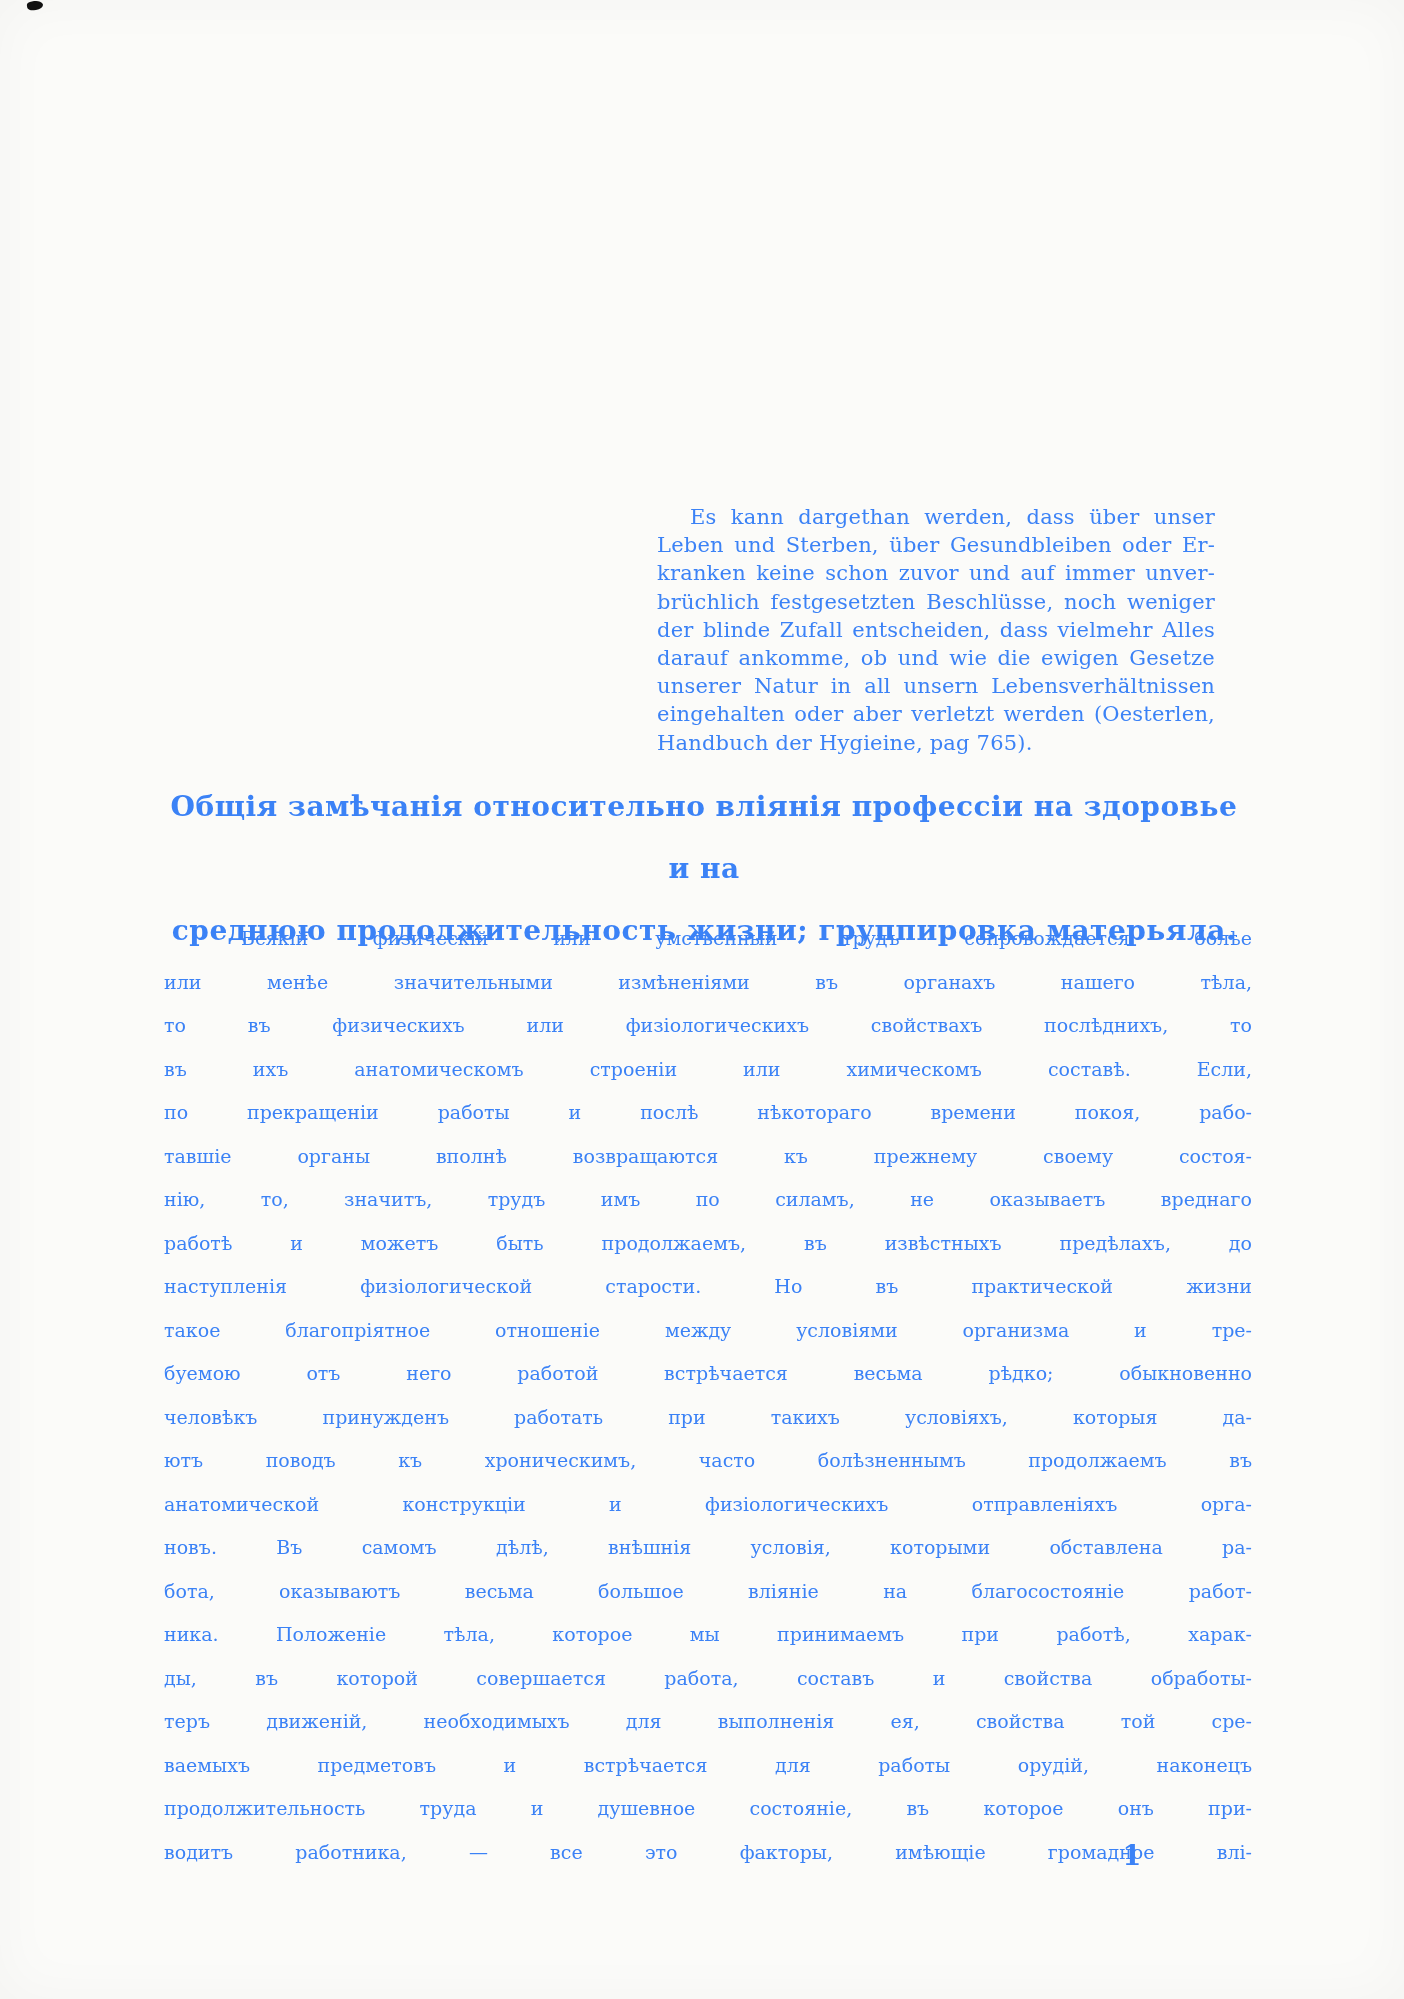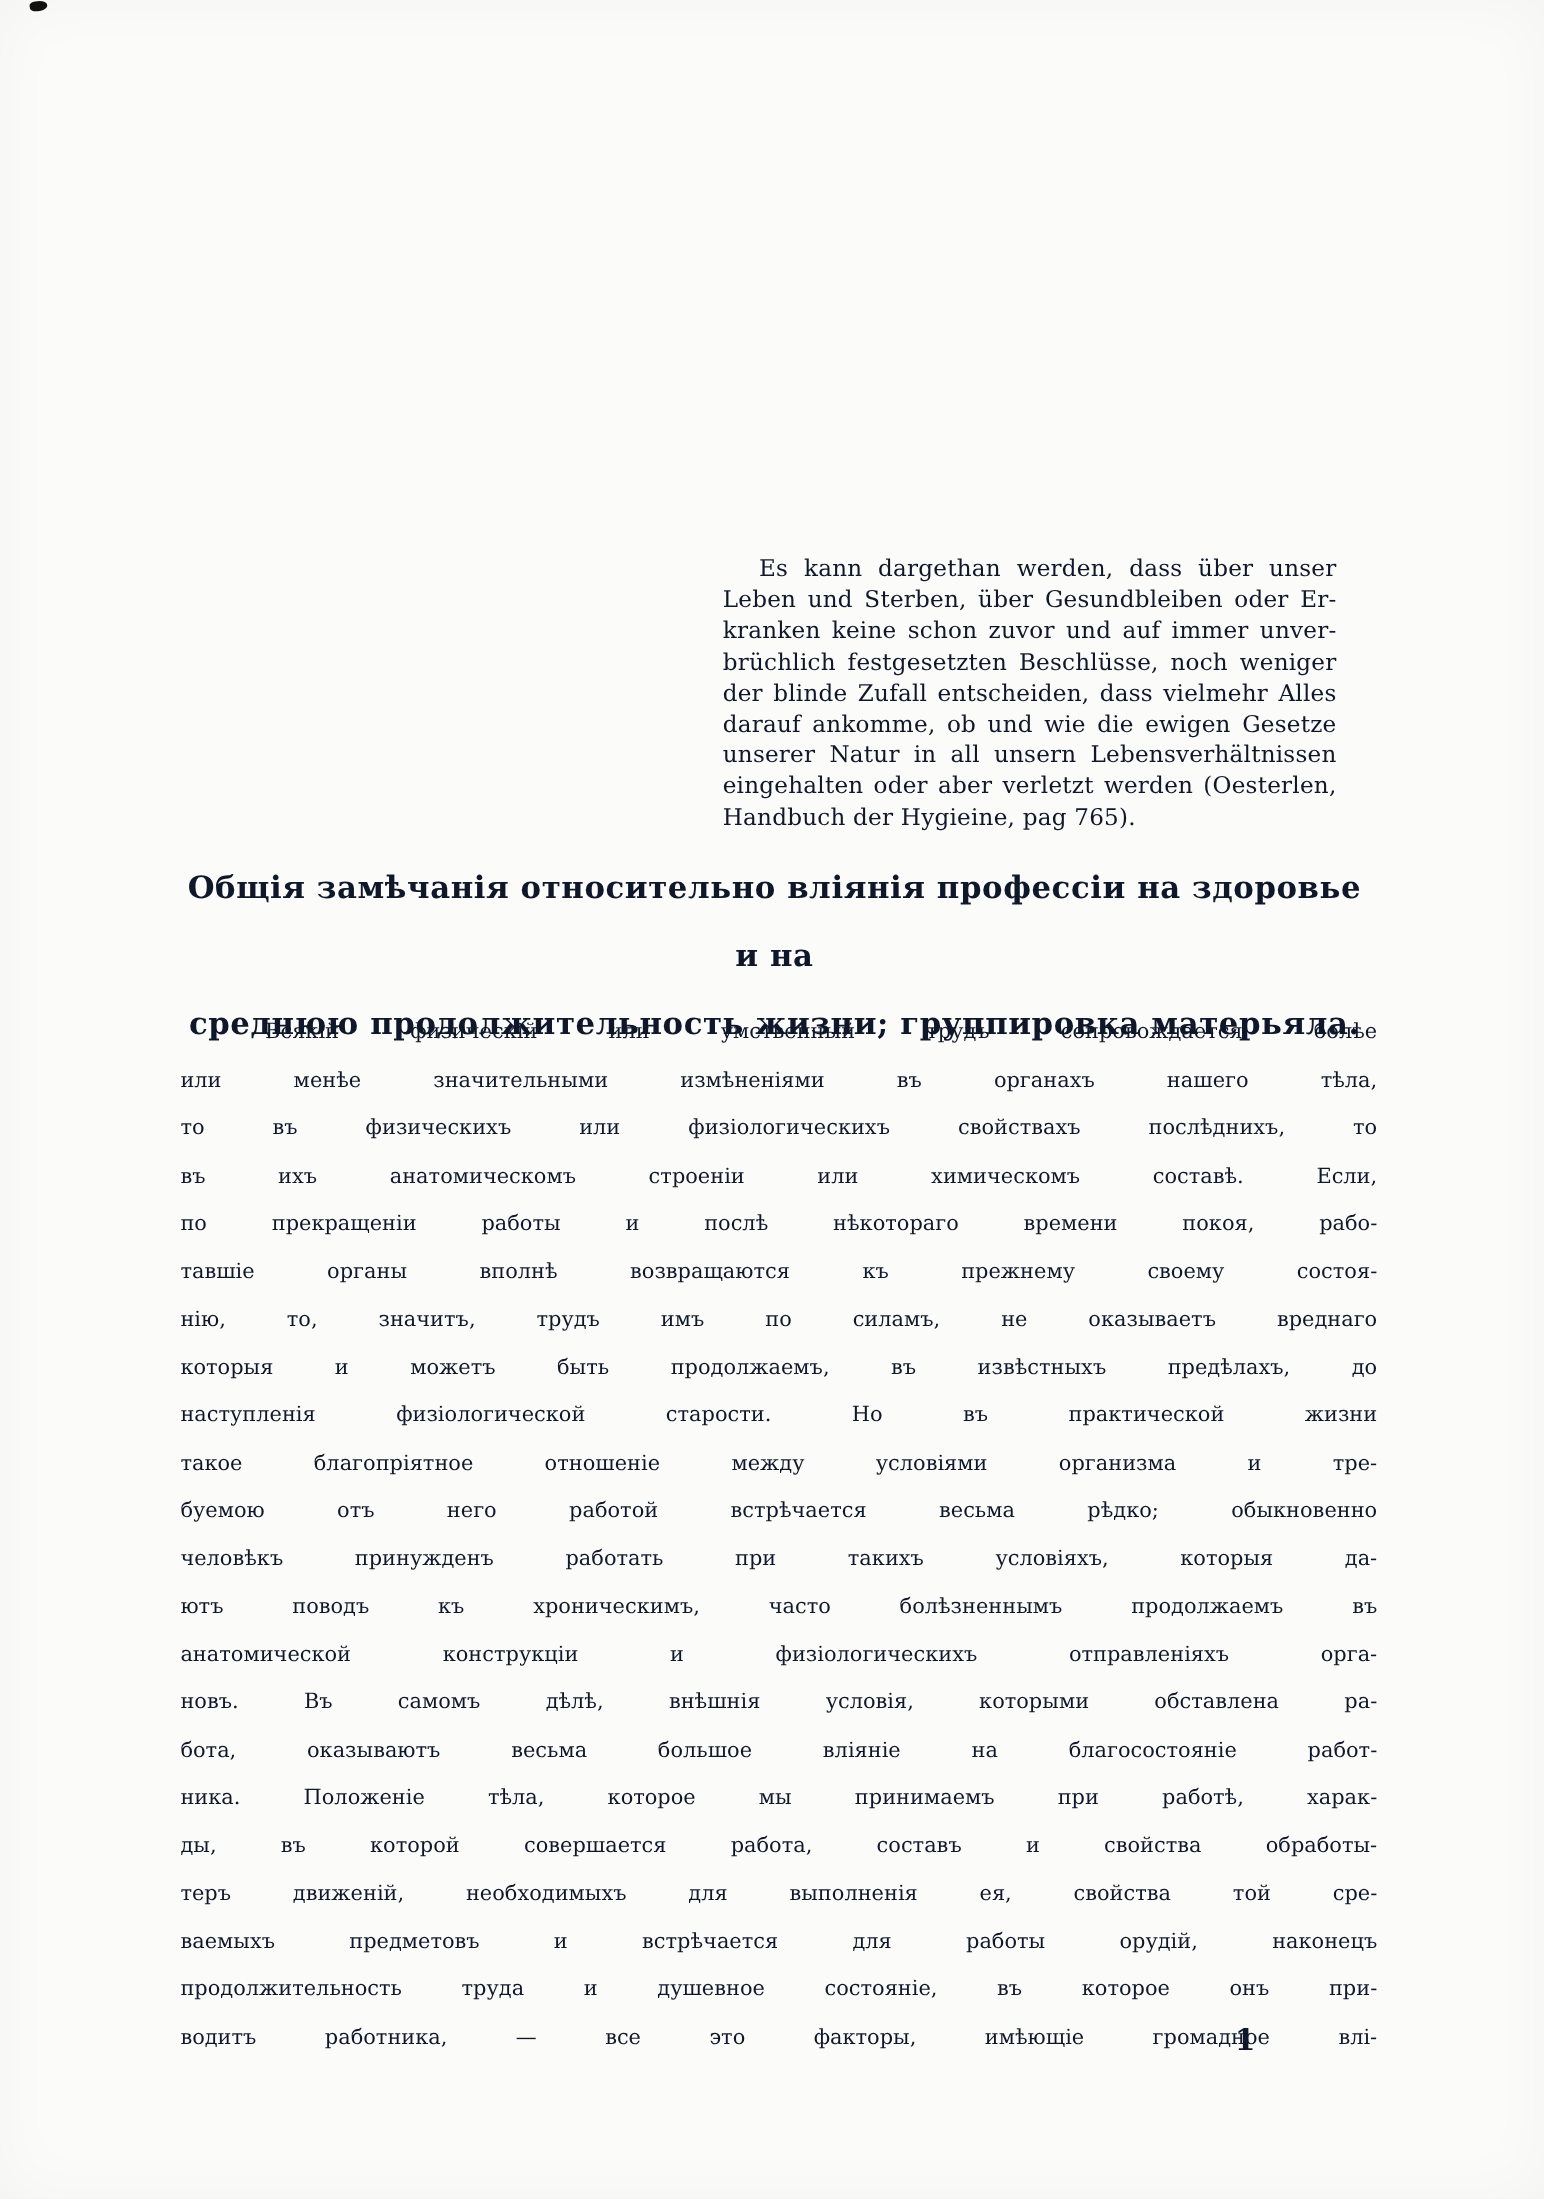--- a/index.html
+++ b/index.html
@@ -6,21 +6,21 @@
     margin: 0;
     padding: 0;
     background: #e8e8e6;
   }
   .page {
     position: relative;
     width: 1404px;
     height: 1999px;
     margin: 0 auto;
     background: #fbfbf9;
-    color: #0f172a;
+    color: #3b82f6;
     font-family: "DejaVu Serif", "Liberation Serif", serif;
     overflow: hidden;
     box-shadow: inset 0 0 60px rgba(0,0,0,0.03);
   }
   .speck {
     position: absolute;
     left: 27px;
     top: 1px;
     width: 16px;
     height: 9px;
@@ -111,21 +111,21 @@
   </h1>
 
   <div class="bodytext">
     <div class="b-line first">Всякій физическій или умственный трудъ сопровождается болѣе</div>
     <div class="b-line">или менѣе значительными измѣненіями въ органахъ нашего тѣла,</div>
     <div class="b-line">то въ физическихъ или физіологическихъ свойствахъ послѣднихъ, то</div>
     <div class="b-line">въ ихъ анатомическомъ строеніи или химическомъ составѣ. Если,</div>
     <div class="b-line">по прекращеніи работы и послѣ нѣкотораго времени покоя, рабо-</div>
     <div class="b-line">тавшіе органы вполнѣ возвращаются къ прежнему своему состоя-</div>
     <div class="b-line">нію, то, значитъ, трудъ имъ по силамъ, не оказываетъ вреднаго</div>
-    <div class="b-line">которыя и можетъ быть продолжаемъ, въ извѣстныхъ предѣлахъ, до</div>
+    <div class="b-line">работѣ и можетъ быть продолжаемъ, въ извѣстныхъ предѣлахъ, до</div>
     <div class="b-line">наступленія физіологической старости. Но въ практической жизни</div>
     <div class="b-line">такое благопріятное отношеніе между условіями организма и тре-</div>
     <div class="b-line">буемою отъ него работой встрѣчается весьма рѣдко; обыкновенно</div>
     <div class="b-line">человѣкъ принужденъ работать при такихъ условіяхъ, которыя да-</div>
     <div class="b-line">ютъ поводъ къ хроническимъ, часто болѣзненнымъ продолжаемъ въ</div>
     <div class="b-line">анатомической конструкціи и физіологическихъ отправленіяхъ орга-</div>
     <div class="b-line">новъ. Въ самомъ дѣлѣ, внѣшнія условія, которыми обставлена ра-</div>
     <div class="b-line">бота, оказываютъ весьма большое вліяніе на благосостояніе работ-</div>
     <div class="b-line">ника. Положеніе тѣла, которое мы принимаемъ при работѣ, харак-</div>
     <div class="b-line">ды, въ которой совершается работа, составъ и свойства обработы-</div>

